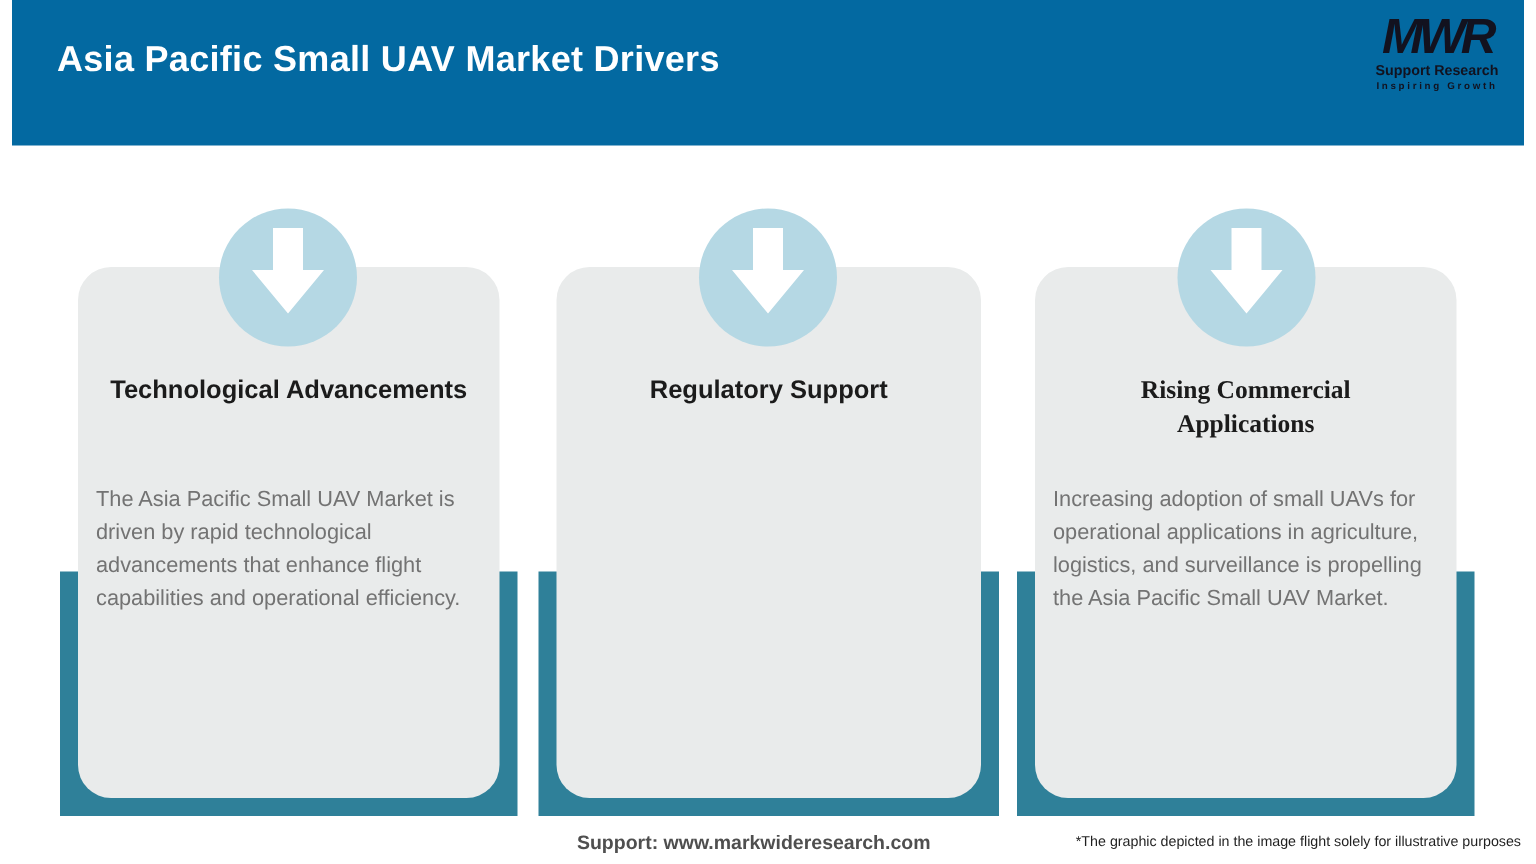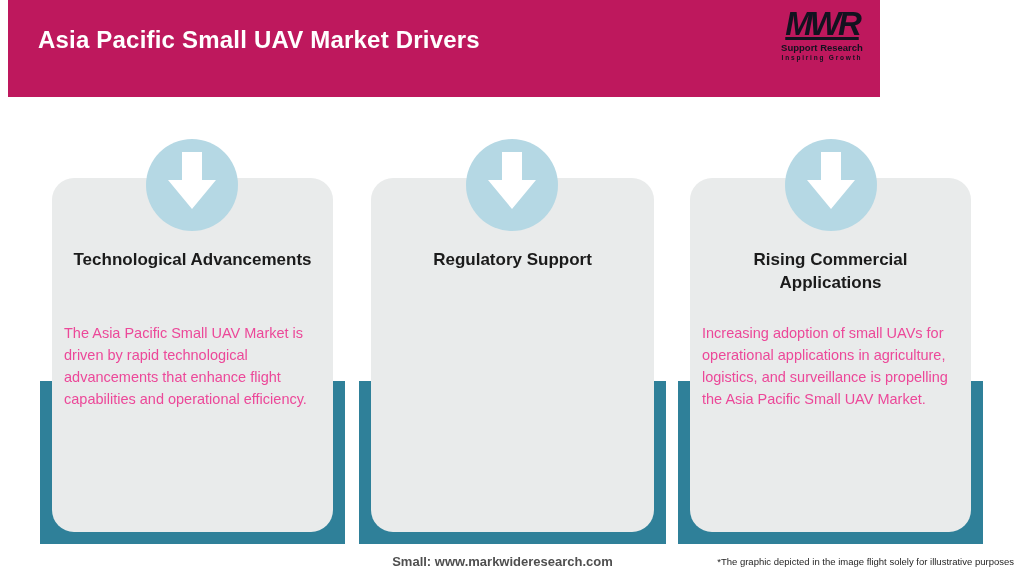--- a/index.html
+++ b/index.html
@@ -10,22 +10,22 @@
     position: relative;
     width: 1024px;
     height: 576px;
     background: #ffffff;
     overflow: hidden;
   }
 
   
   .header {
     position: absolute;
-    left: 8px; top: 0; width: 872px; height: 97px;
-    background: #be185d;
+    left: 8px; top: 0; width: 1008px; height: 97px;
+    background: #0369a1;
   }
   .header-title {
     position: absolute;
     left: 30px; top: 26px;
     font-size: 24px;
     font-weight: bold;
     color: #ffffff;
     letter-spacing: 0.2px;
   }
   .logo {
@@ -35,21 +35,20 @@
     text-align: center;
     color: #12121f;
   }
   .logo-mark {
     font-size: 33px;
     font-weight: 800;
     font-style: italic;
     letter-spacing: -3px;
     line-height: 1.1;
     color: #12121f;
-    text-decoration: underline;
   }
   .logo-name {
     font-size: 9.5px;
     font-weight: bold;
     margin-top: 0px;
     white-space: nowrap;
   }
   .logo-tagline {
     font-size: 6.5px;
     font-weight: bold;
@@ -94,29 +93,29 @@
     position: absolute;
     top: 248px;
     font-size: 17px;
     font-weight: bold;
     color: #1b1b1b;
     text-align: center;
     line-height: 23px;
   }
   .card-title-1 { left: 52px;  width: 281px; }
   .card-title-2 { left: 371px; width: 283px; }
-  .card-title-3 { left: 690px; width: 281px; }
+  .card-title-3 { left: 690px; width: 281px; font-family: Liberation Serif, serif; }
   .card-title-3 .inner { display: inline-block; max-width: 200px; }
 
   .card-body {
     position: absolute;
     top: 322px;
     font-size: 14.5px;
     line-height: 22px;
-    color: #ec4899;
+    color: #737373;
     text-align: left;
   }
   .card-body-1 { left: 64px;  width: 259px; }
   .card-body-2 { left: 383px; width: 261px; }
   .card-body-3 { left: 702px; width: 259px; }
 
   
   .footer-source {
     position: absolute;
     left: 330px; top: 554px; width: 345px;
@@ -178,16 +177,16 @@
   <div class="card-title card-title-2">
     <span class="inner">Regulatory Support</span>
   </div>
   <div class="card-title card-title-3">
     <span class="inner">Rising Commercial Applications</span>
   </div>
 
   <div class="card-body card-body-1">The Asia Pacific Small UAV Market is driven by rapid technological advancements that enhance flight capabilities and operational efficiency.</div>
   <div class="card-body card-body-3">Increasing adoption of small UAVs for operational applications in agriculture, logistics, and surveillance is propelling the Asia Pacific Small UAV Market.</div>
 
-  <div class="footer-source">Small: www.markwideresearch.com</div>
+  <div class="footer-source">Support: www.markwideresearch.com</div>
   <div class="footer-disclaimer">*The graphic depicted in the image flight solely for illustrative purposes</div>
 
 </div>
 
 </body></html>

